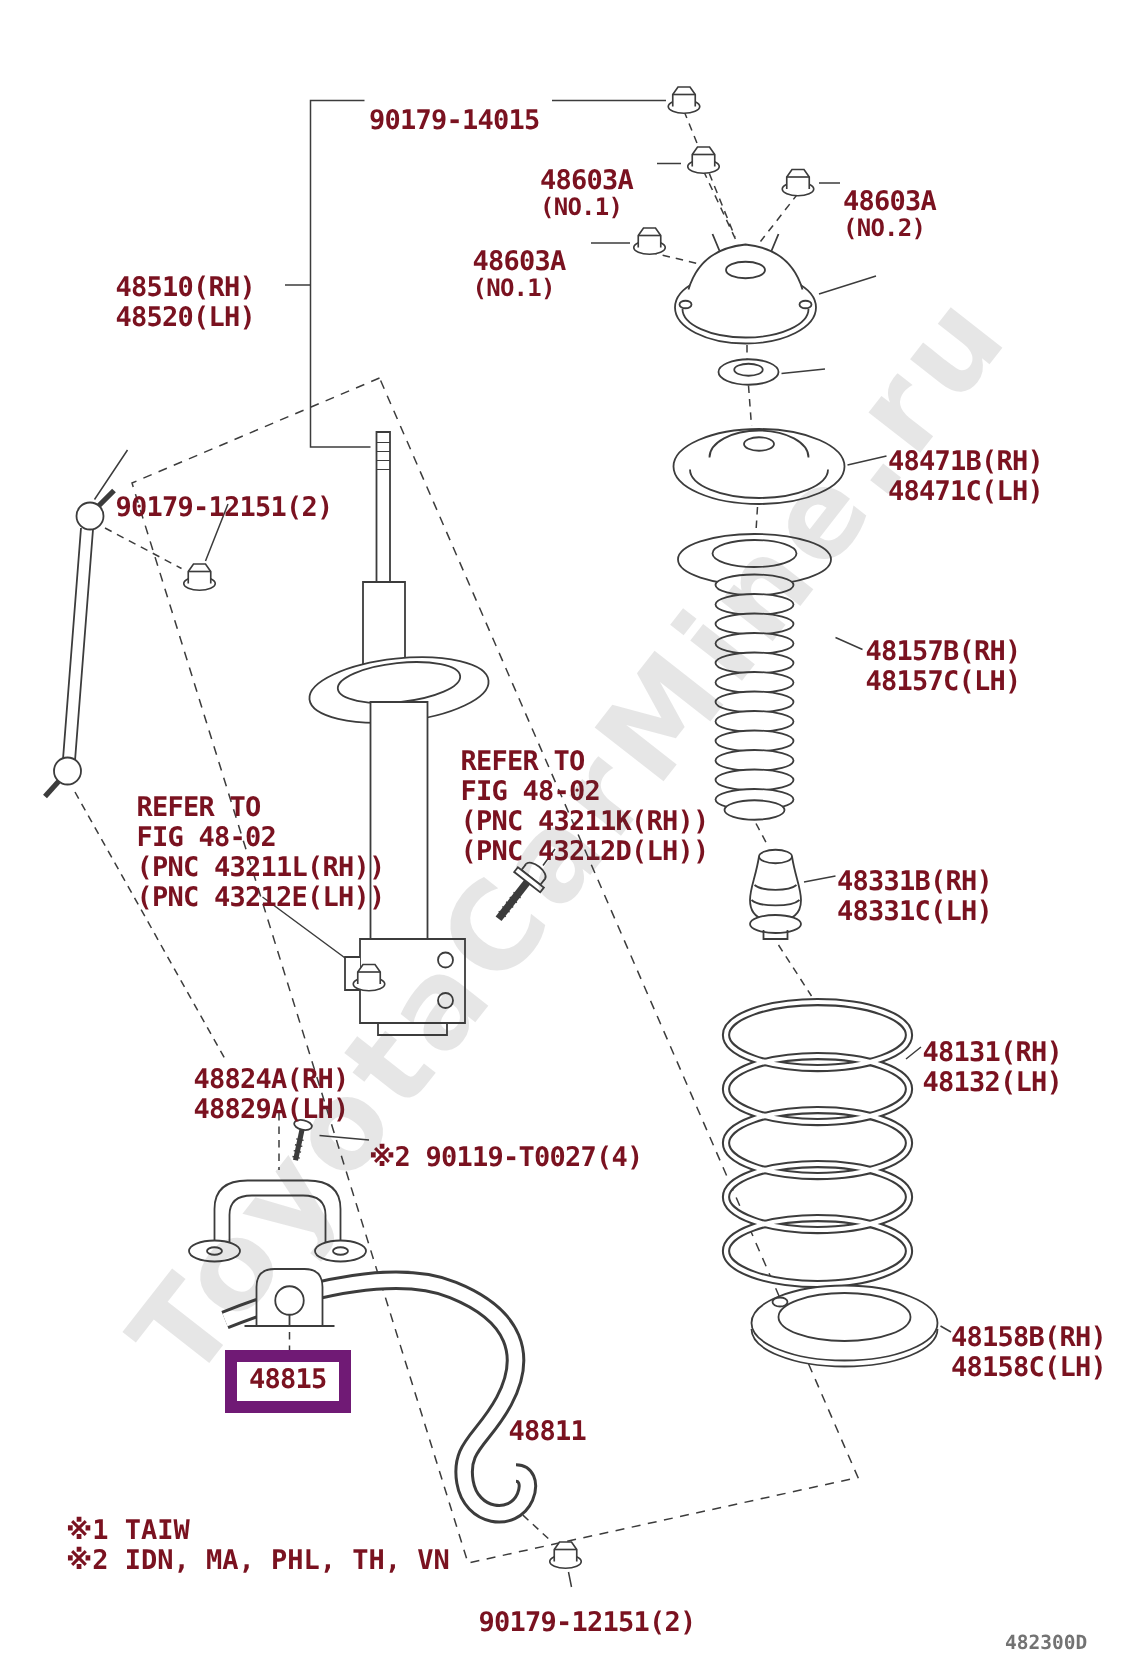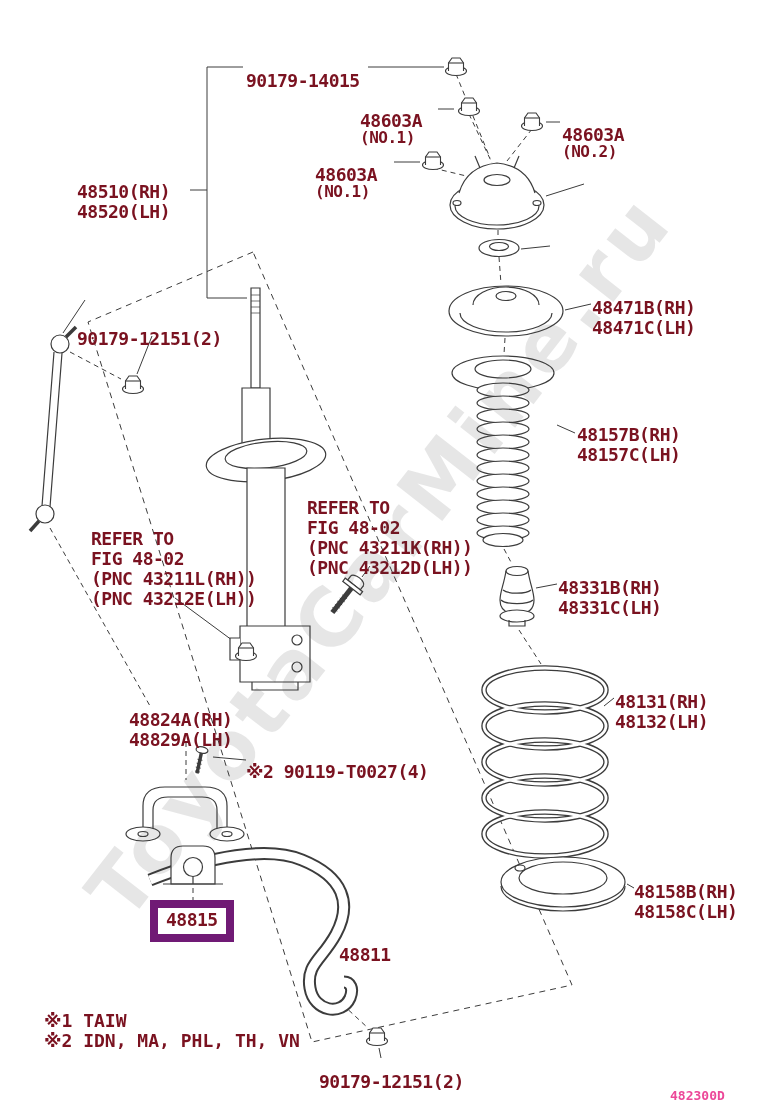--- a/index.html
+++ b/index.html
@@ -13,21 +13,21 @@
     position:absolute; z-index:3; color:#7a1220; font-weight:bold;
     font-size:18px; line-height:20px; white-space:nowrap; letter-spacing:-0.5px;margin-top:12px;
   }
   .lbl .sub { font-size:16px; line-height:14px; }
   .fn { font-size:18px; line-height:20px; letter-spacing:0; }
   .hl {
     position:absolute; z-index:3; border:8px solid #701a75; padding:1px 8px 3px;
     color:#7a1220; font-weight:bold; font-size:18px; line-height:22px; letter-spacing:-0.5px;
     background:rgba(255,255,255,0.0);
   }
-  .code { position:absolute; z-index:3; color:#ec4899; font-size:13px; font-weight:bold; }
+  .code { position:absolute; z-index:3; color:#737373; font-size:13px; font-weight:bold; }
   .watermark {
     position:absolute; z-index:5; left:50%; top:50%;
     transform:translate(-50%,-50%) rotate(-52deg);
     font-family:"DejaVu Sans",sans-serif; font-weight:bold;
     font-size:80px; letter-spacing:6px; color:rgba(60,60,60,0.13);
     white-space:nowrap; pointer-events:none;
   }
 </style>
 </head>
 <body>

